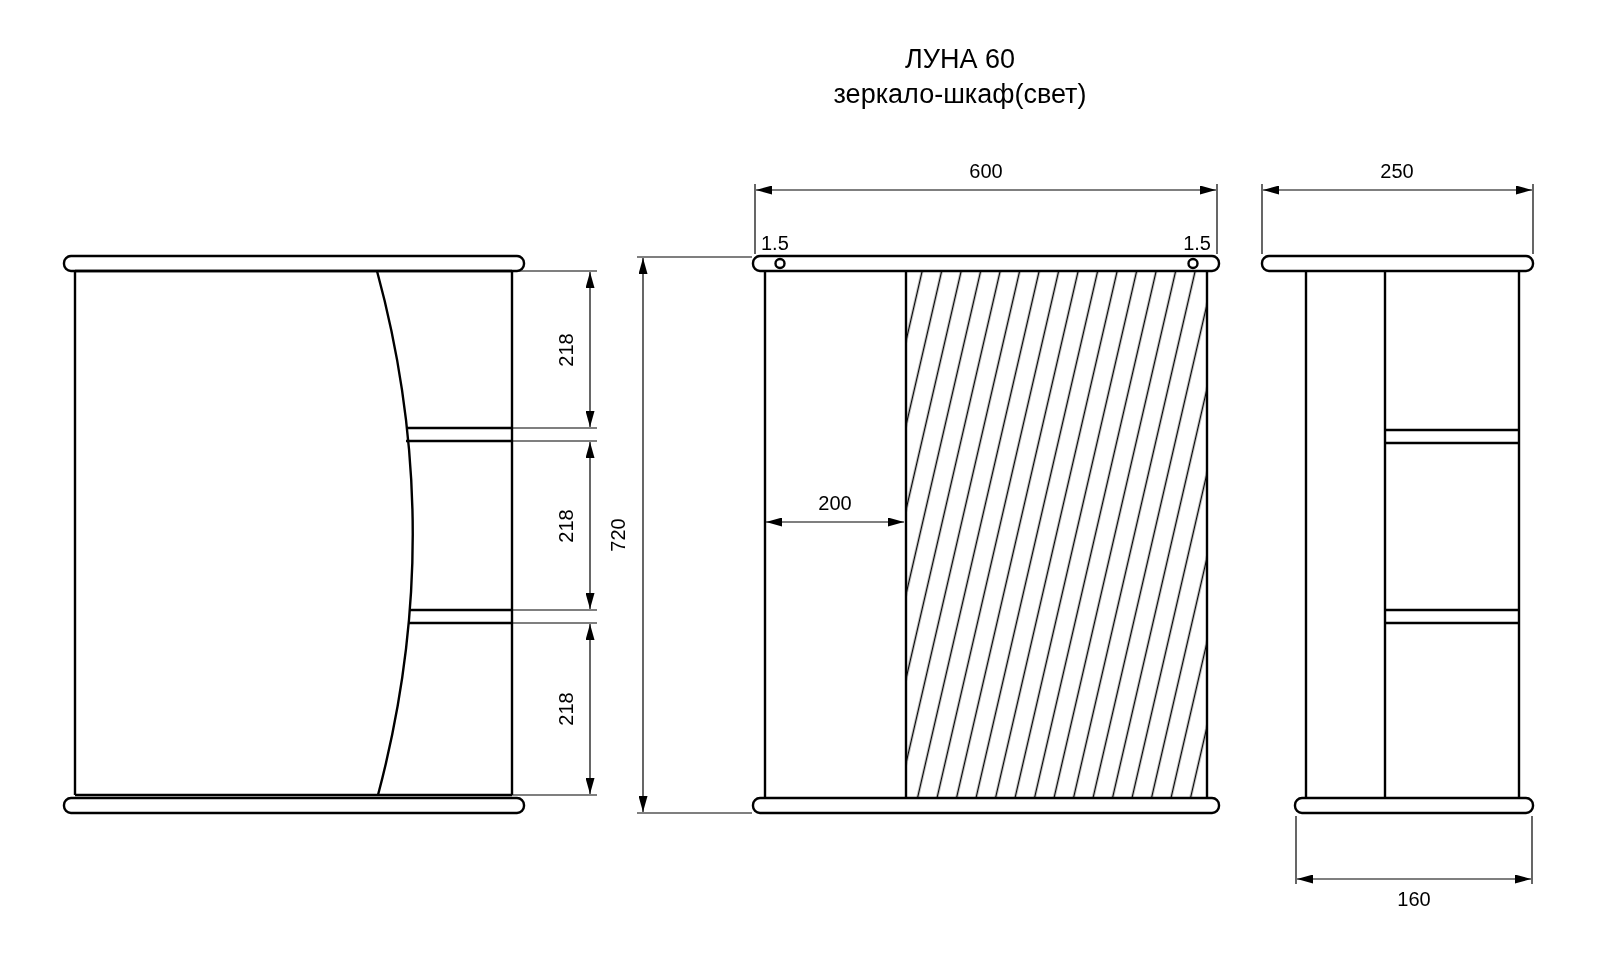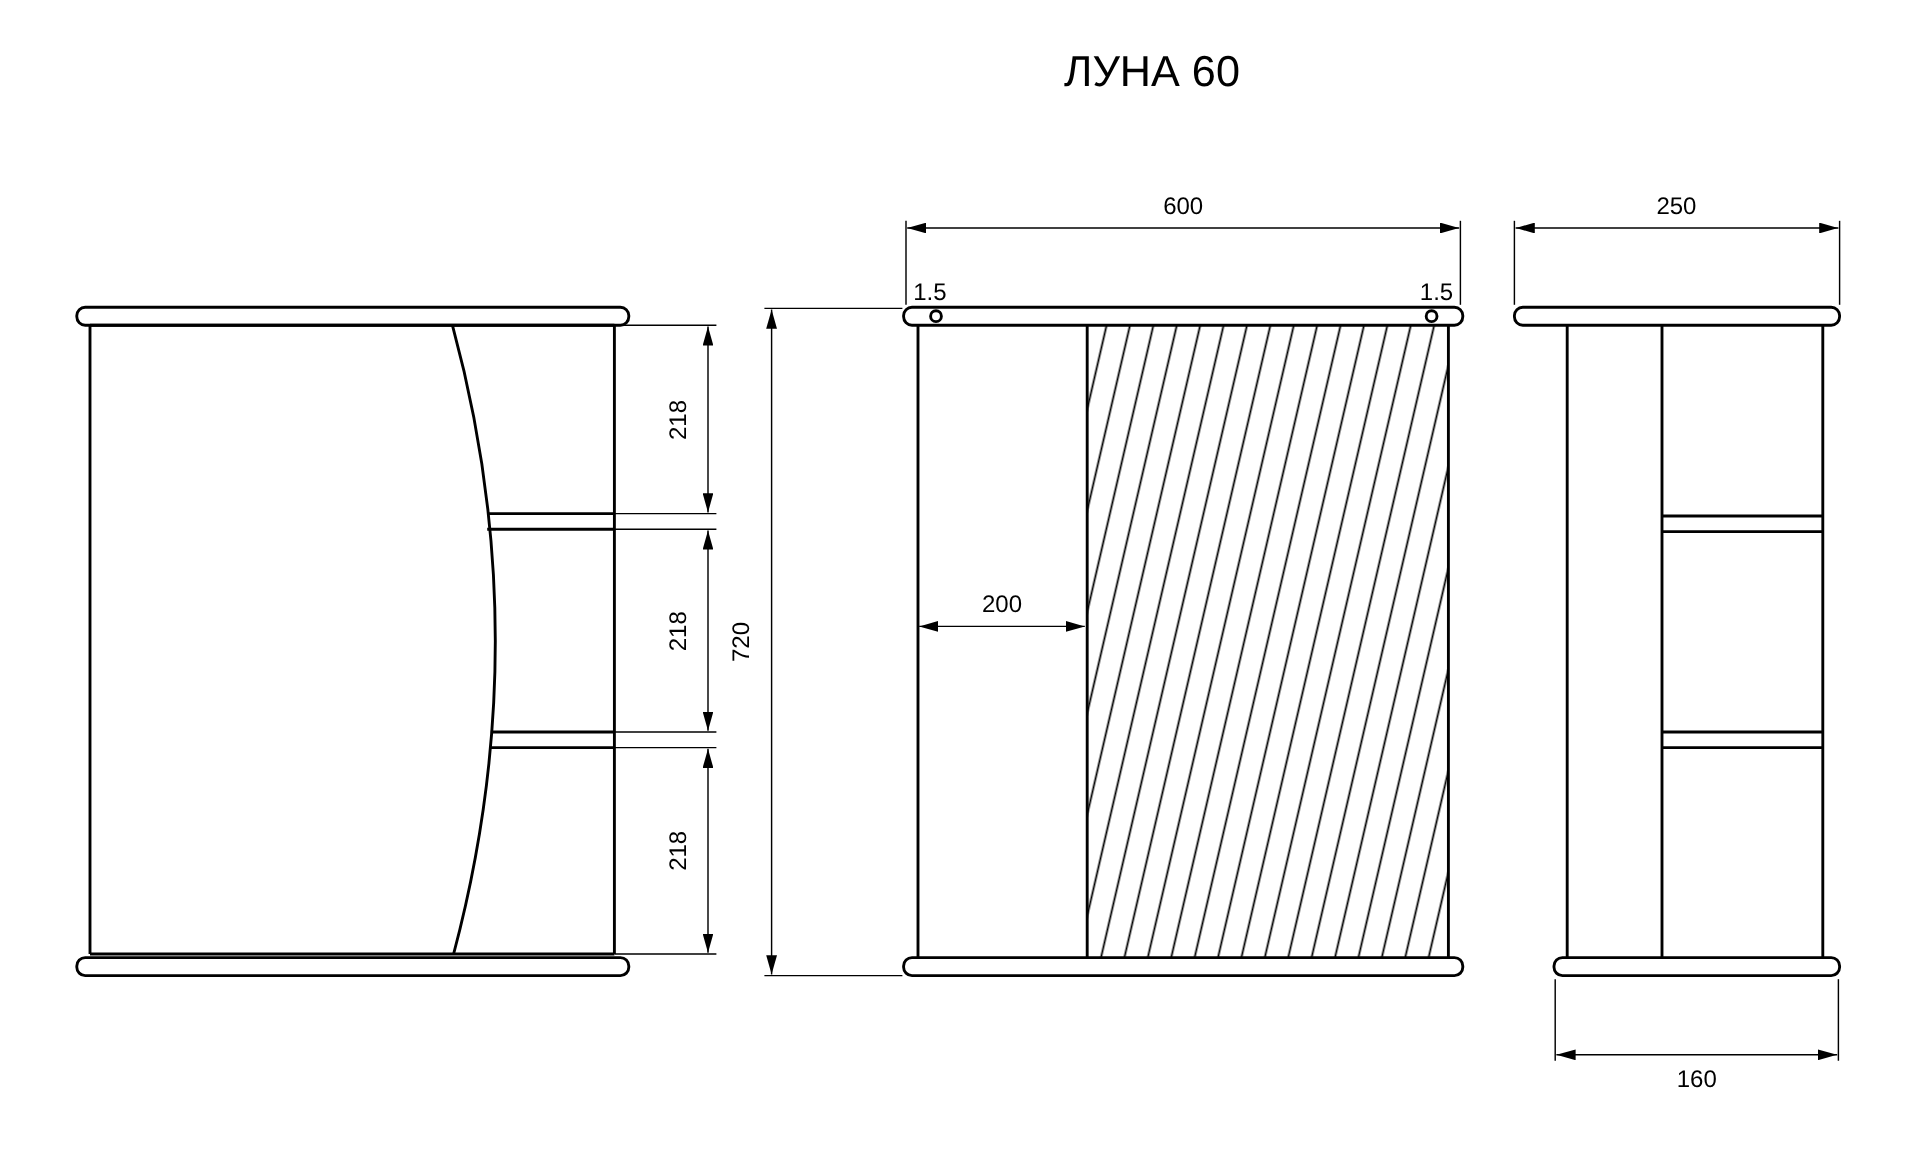--- a/index.html
+++ b/index.html
@@ -9,41 +9,42 @@
     width: 1600px; height: 959px;
     background: var(--bg);
     font-family: "Liberation Sans", sans-serif;
     overflow: hidden;
   }
   .title-block {
     position: absolute;
     left: 660px; top: 42px; width: 600px;
     text-align: center;
     color: var(--line);
-    font-size: 36px;
+    font-size: 27px;
     line-height: 35px;
   }
   svg { position: absolute; left: 0; top: 0; }
   .obj   { stroke: var(--line); stroke-width: 2.4; fill: none; }
   .objw  { stroke: var(--line); stroke-width: 2.4; fill: #ffffff; }
   .thin  { stroke: var(--line); stroke-width: 1.2; fill: none; }
   .dimtx {
     font-family: "Liberation Sans", sans-serif;
     font-size: 20px;
     fill: var(--line);
     stroke: none;
   }
 </style>
 </head>
 <body>
 
 <div class="canvas">
 
   <div class="title-block">
     <div>ЛУНА 60</div>
+    <div>зеркало-шкаф(свет)</div>
   </div>
 
   <svg width="1600" height="959" viewBox="0 0 1600 959">
     <defs>
       <marker id="arr" orient="auto-start-reverse" markerUnits="userSpaceOnUse" markerWidth="16" markerHeight="9" refX="16" refY="4.5">
         <path d="M0,0 L16,4.5 L0,9 Z" fill="#000"></path>
       </marker>
       <pattern id="hatch" patternUnits="userSpaceOnUse" width="19" height="40" patternTransform="rotate(13)">
         <line x1="9.5" y1="-2" x2="9.5" y2="42" stroke="#000" stroke-width="1.5"></line>
       </pattern>

